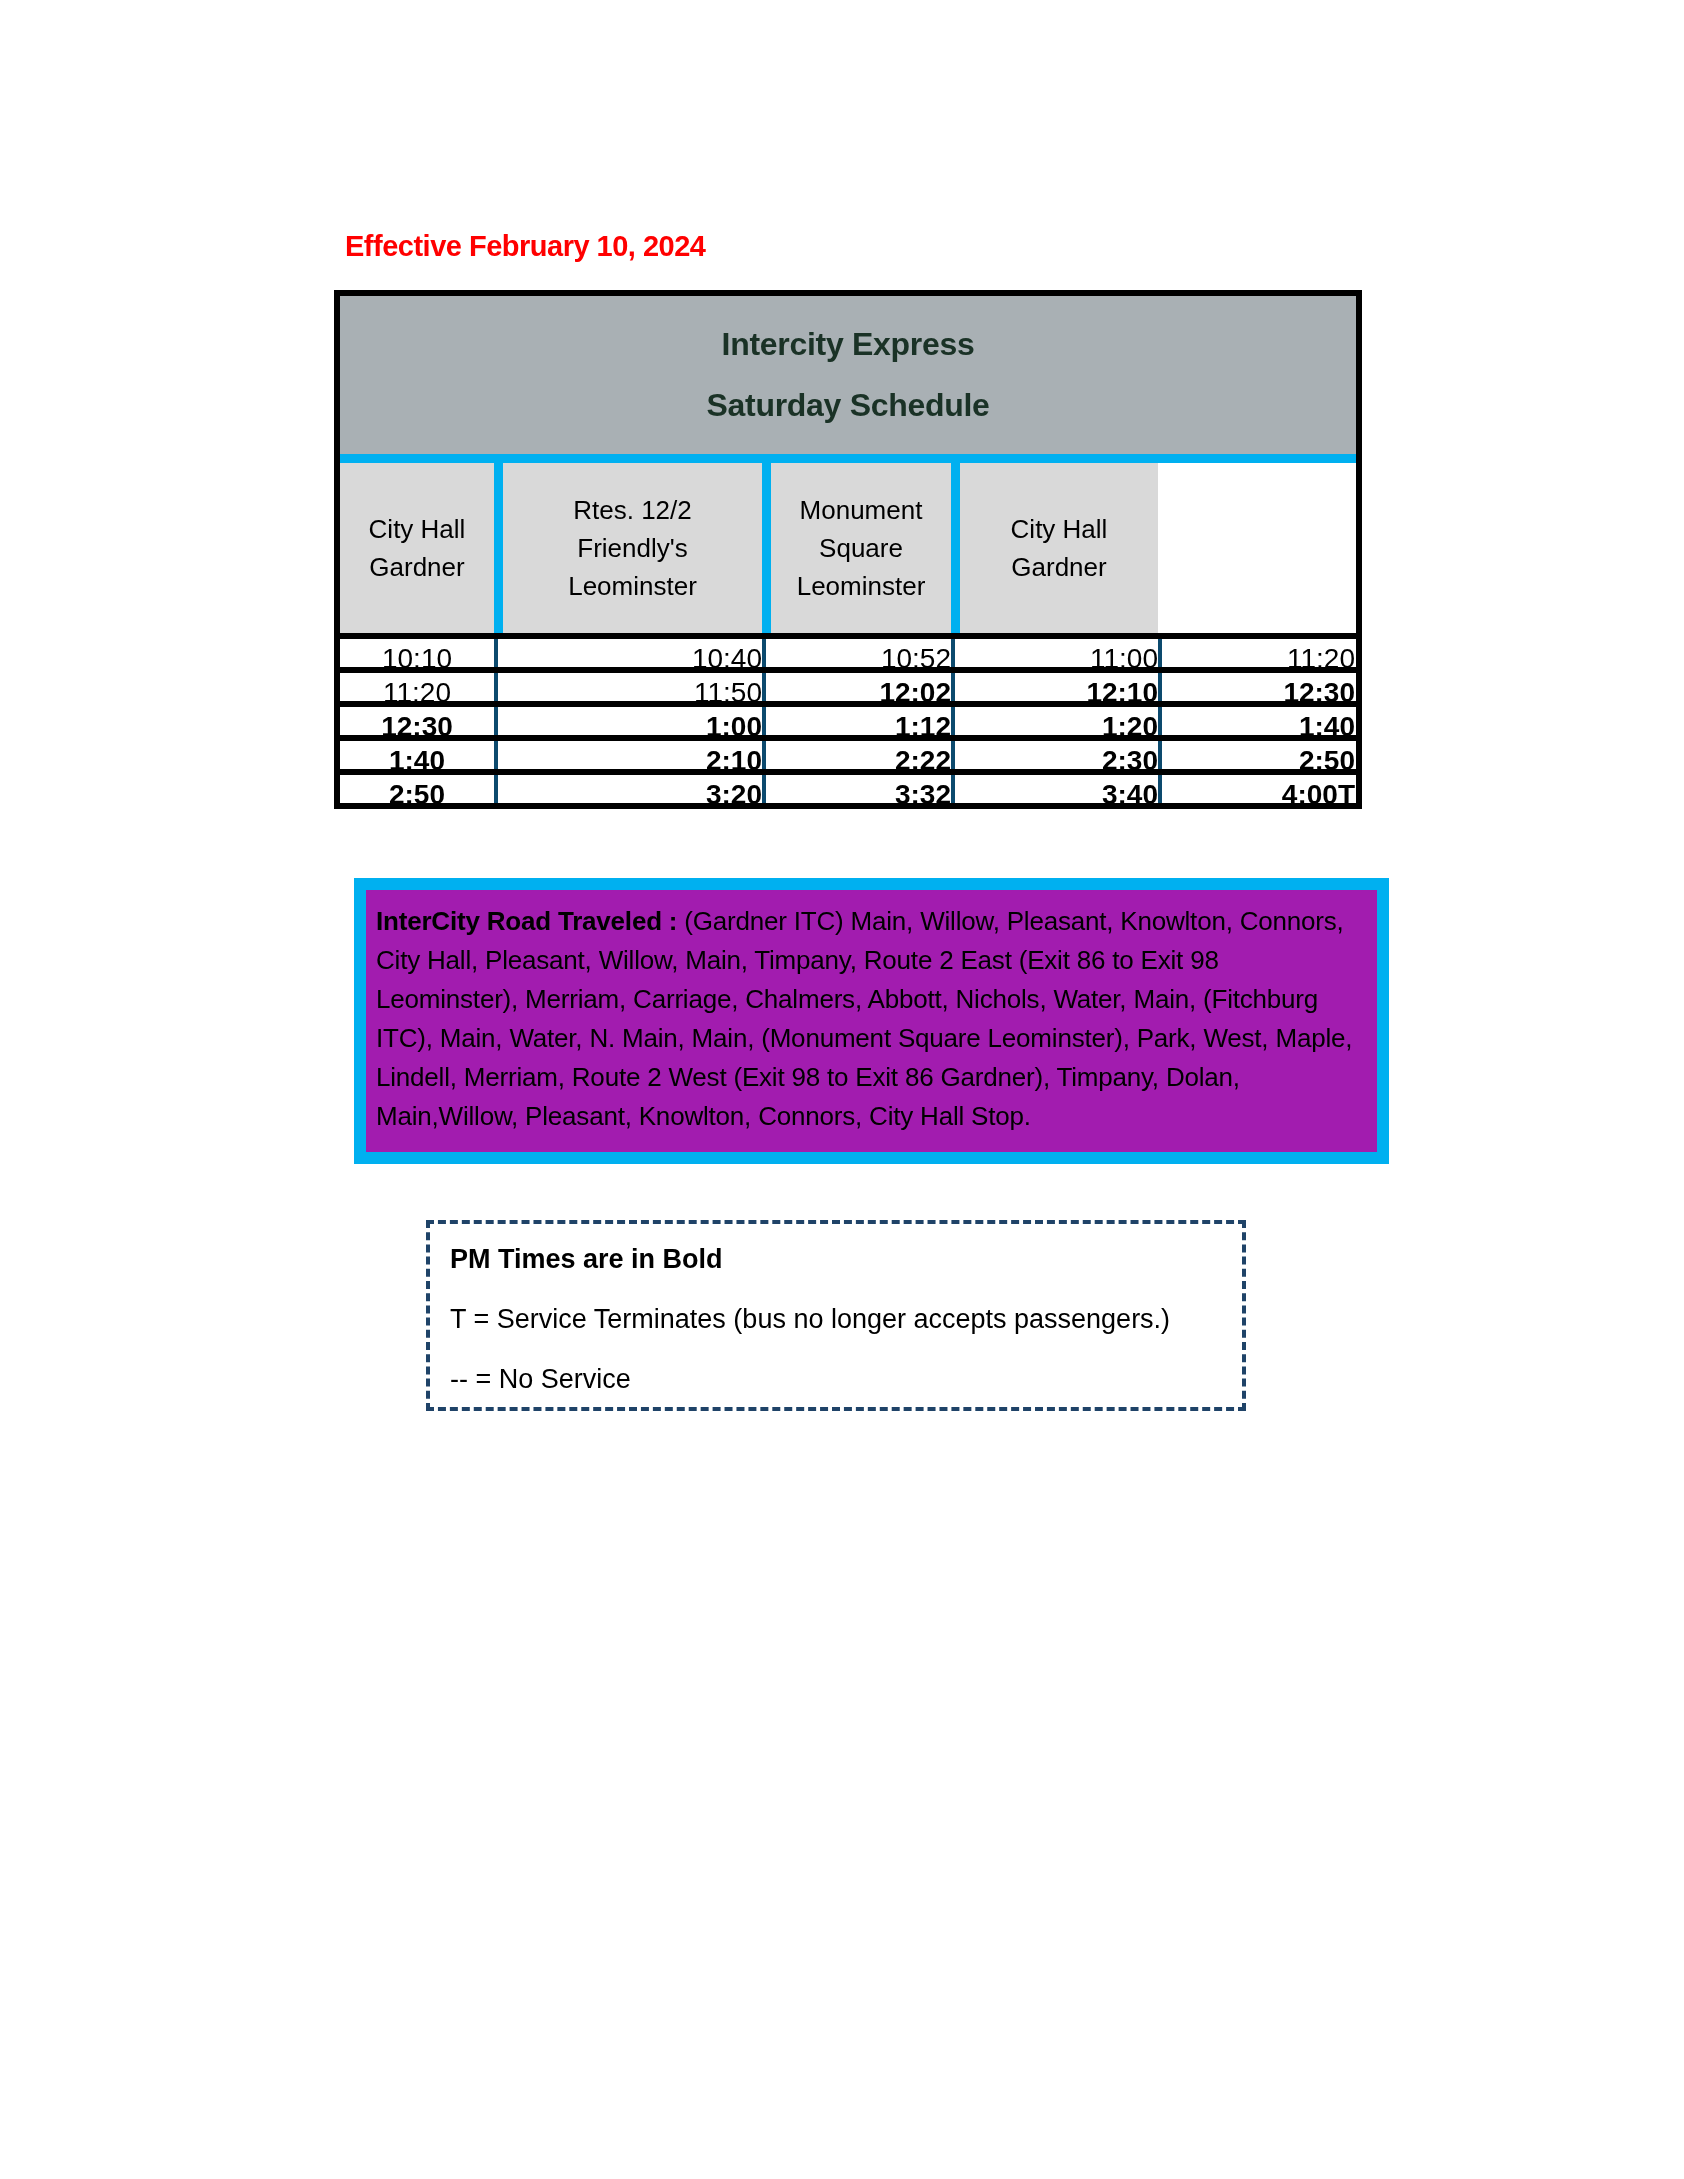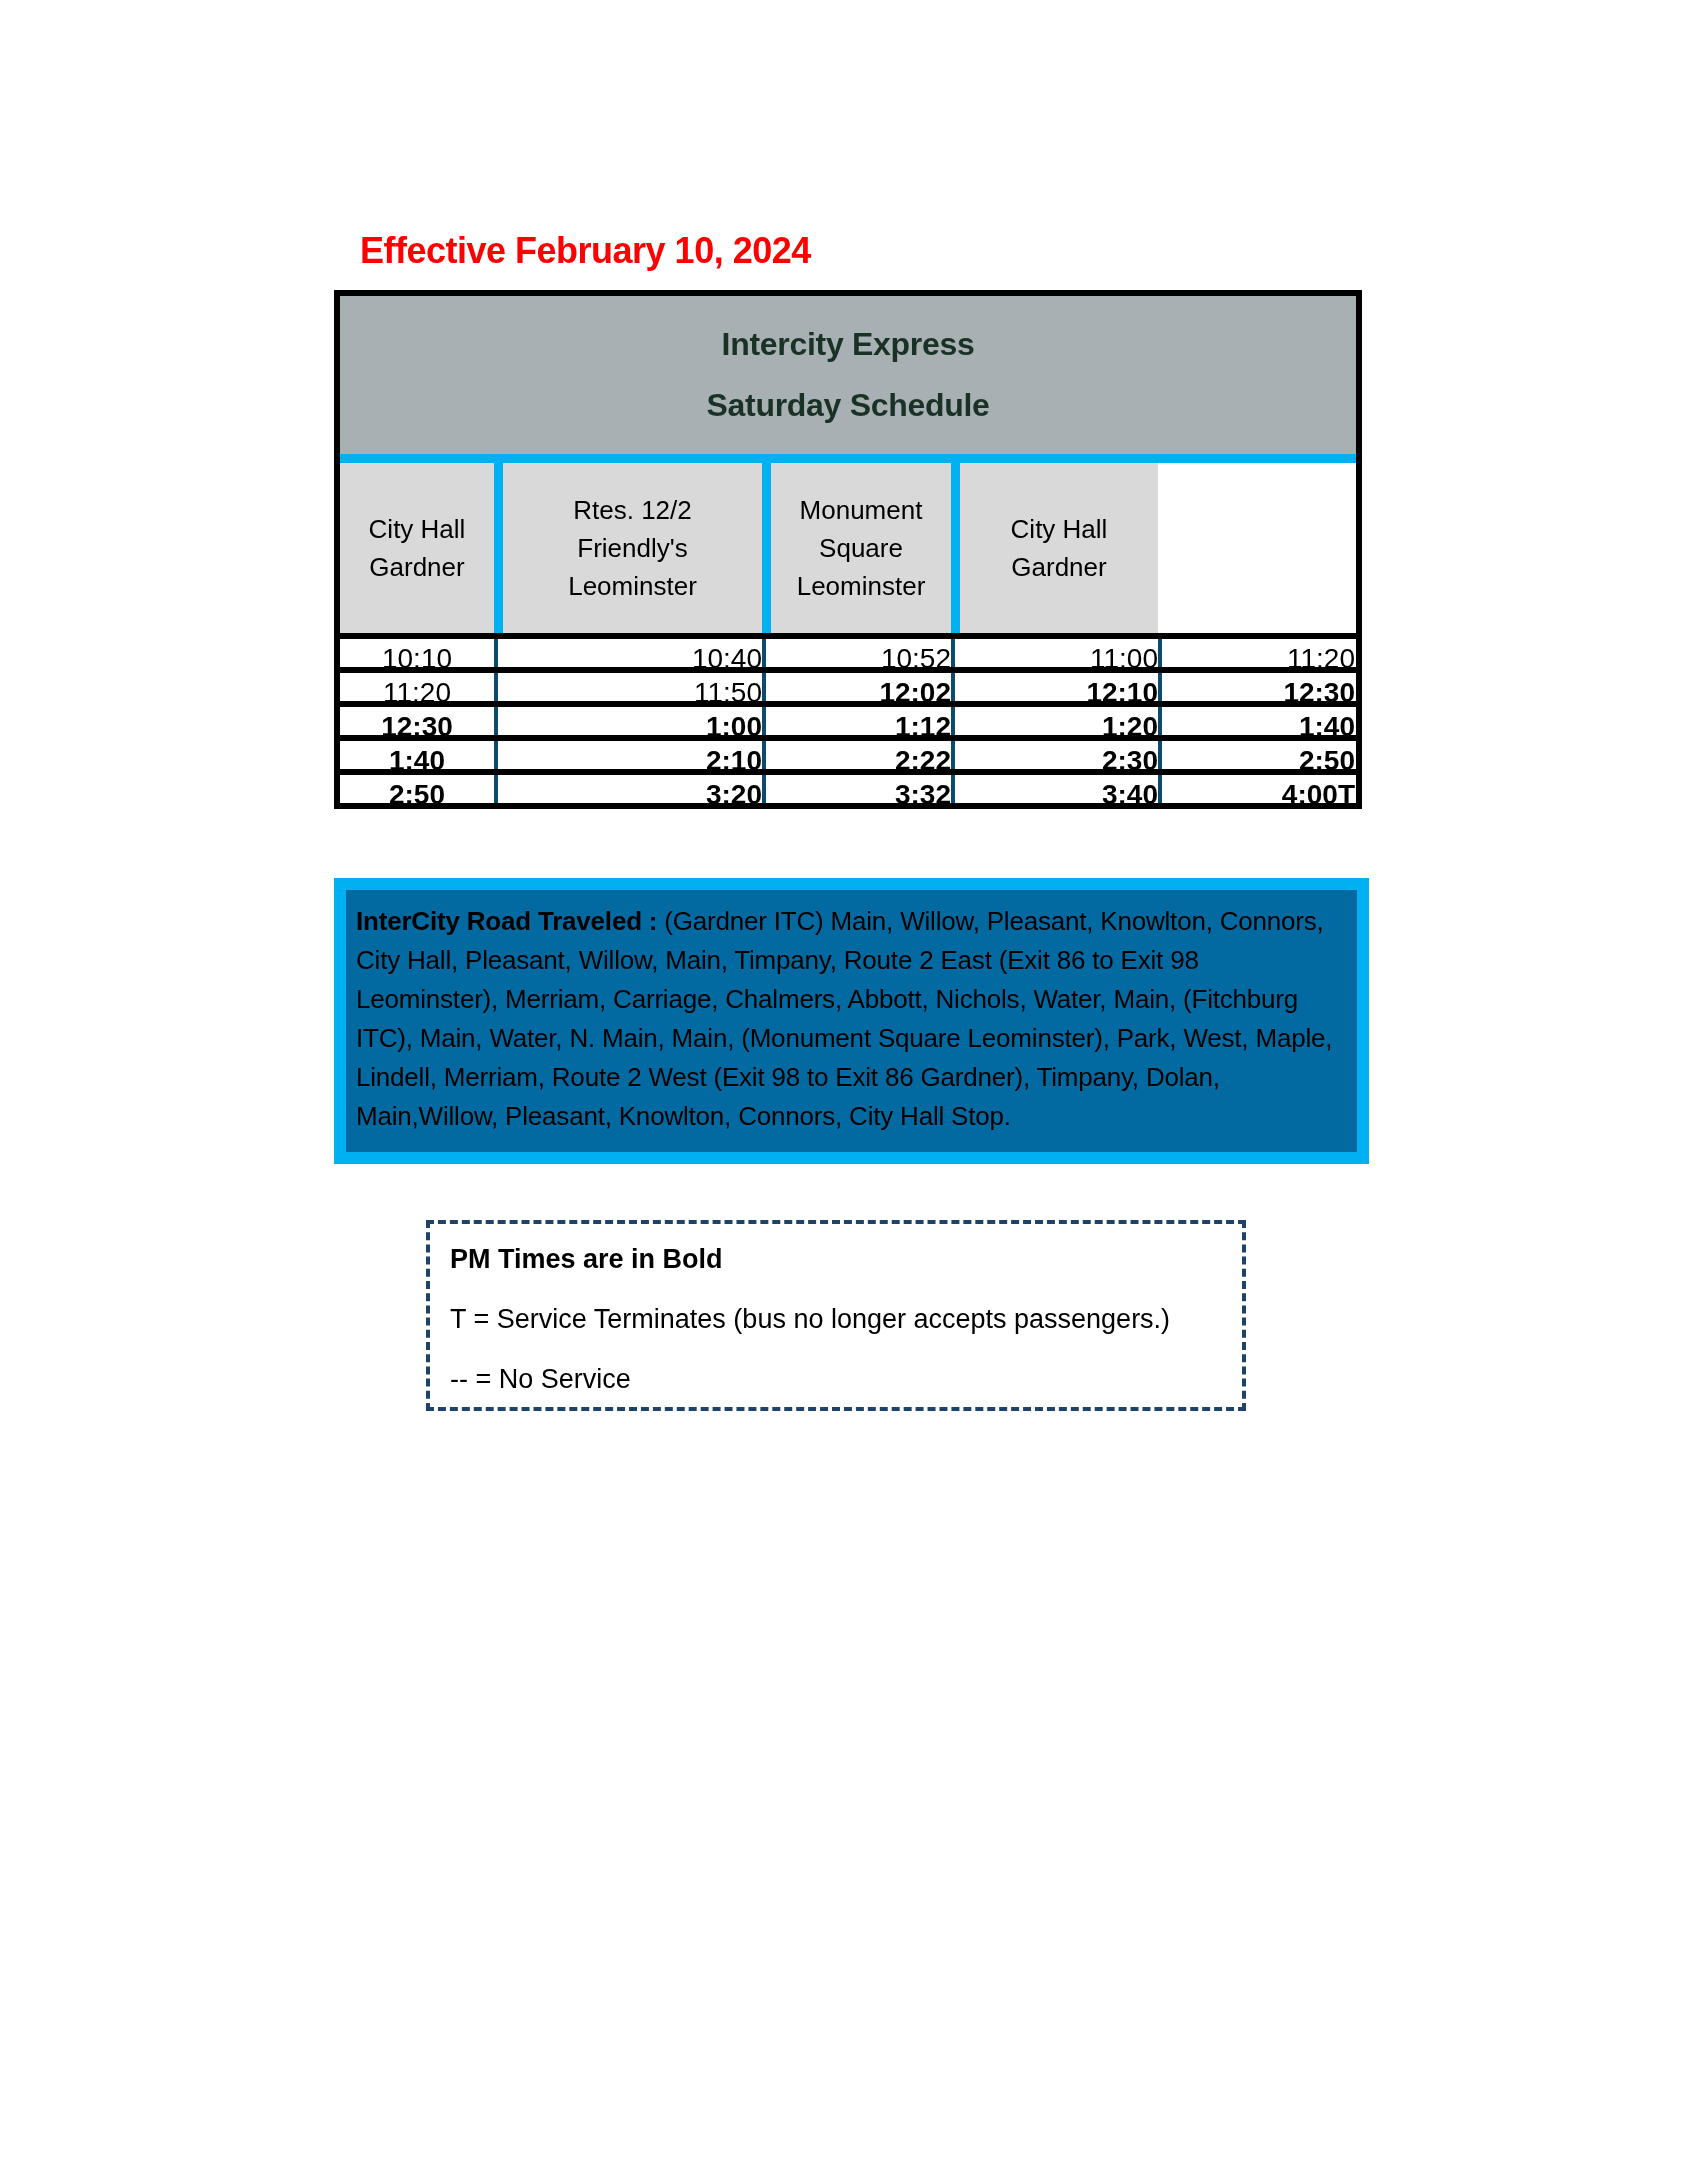--- a/index.html
+++ b/index.html
@@ -5,22 +5,22 @@
   html, body { margin: 0; padding: 0; }
   body {
     width: 1684px; height: 2179px;
     background: #ffffff;
     position: relative;
     font-family: "Liberation Sans", sans-serif;
     color: #000000;
   }
   .effective {
     position: absolute;
-    left: 360px; top: 230px;
-    font-size: 36px;
+    left: 345px; top: 230px;
+    font-size: 29px;
     font-weight: 700;
     color: #FF0000;
     letter-spacing: -0.5px;
   }
   
   .schedule-table {
     position: absolute;
     left: 334px; top: 290px;
     width: 1016px;
     border: 6px solid #000000;
@@ -69,25 +69,25 @@
     line-height: 40px;
     text-align: center;
     font-size: 28px;
     box-sizing: border-box;
   }
   .dcell + .dcell { border-left: 4px solid #0c4a6e; text-align: right; }
   .dcell.bold { font-weight: 700; }
   
   .road-box {
     position: absolute;
-    left: 334px; top: 878px;
+    left: 354px; top: 878px;
     width: 1035px;
     box-sizing: border-box;
     border: 12px solid #00B0F0;
-    background: #0369a1;
+    background: #a21caf;
     padding: 12px 10px 16px 10px;
     font-size: 26px;
     line-height: 39px;
     letter-spacing: -0.2px;
   }
   .road-label { font-weight: 700; }
   
   .legend-box {
     position: absolute;
     left: 426px; top: 1220px;

